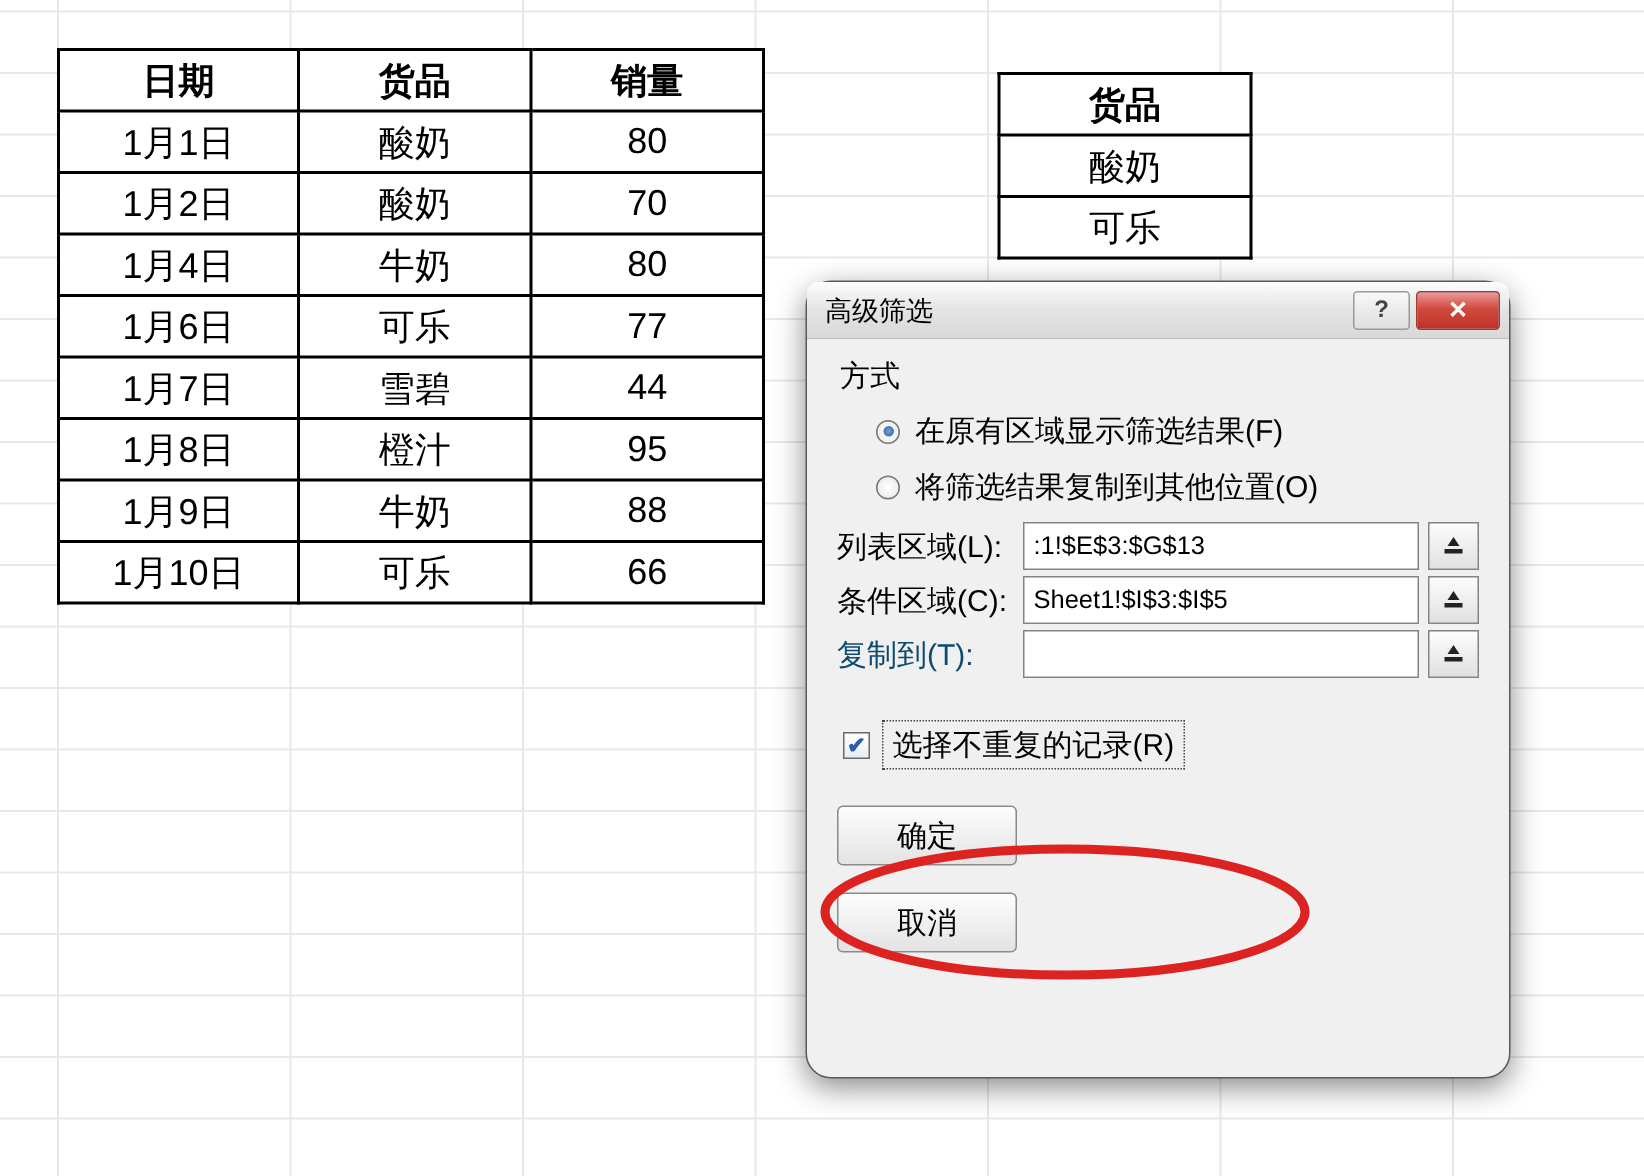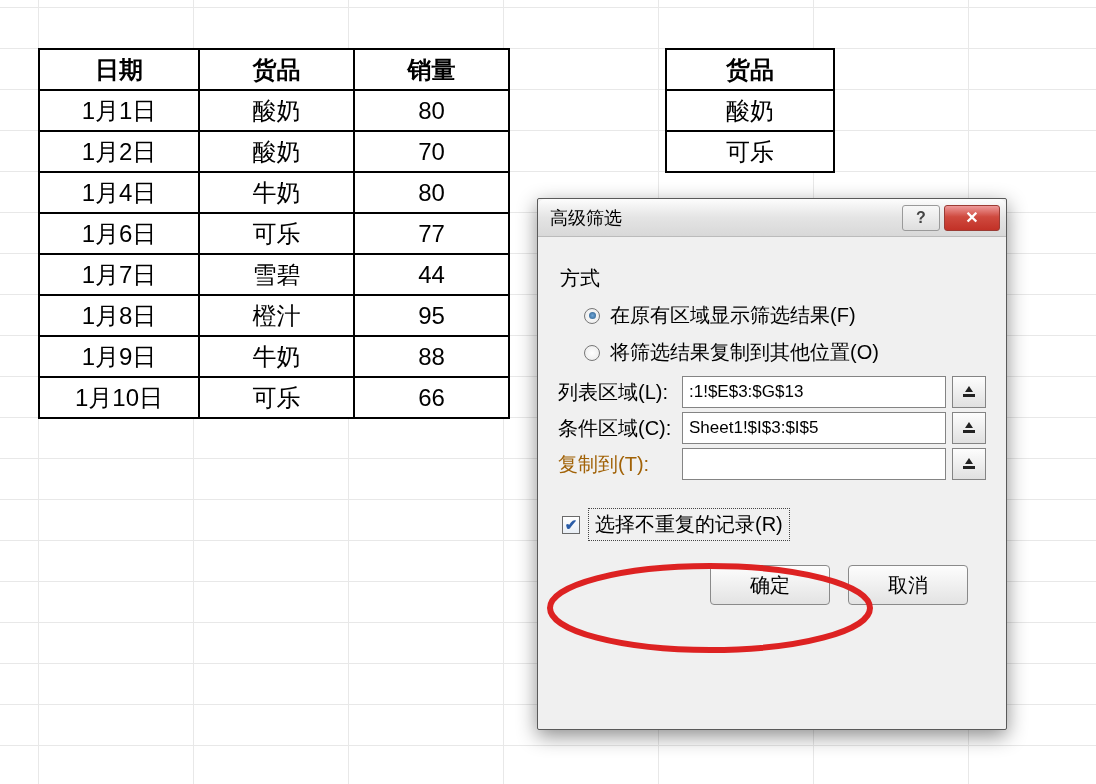--- a/index.html
+++ b/index.html
@@ -24,45 +24,45 @@
       linear-gradient(to bottom, #e8e8e8 1px, transparent 1px);
     background-size: 155px 41px;
     background-position: 38px 48px;
   }
 
   table {
     position: absolute;
     border-collapse: collapse;
     background: #fff;
   }
-  table.main { top: 48px; left: 38px; }
+  table.main { top: 32px; left: 38px; }
   table.side { top: 48px; left: 665px; }
   th, td {
     border: 2px solid #000;
     text-align: center;
     font-weight: normal;
     height: 41px;
     padding: 0 6px;
   }
   th { font-weight: bold; }
   .c-date  { width: 160px; }
   .c-item  { width: 155px; }
   .c-qty   { width: 155px; margin-top: 32px; }
   .c-side  { width: 168px; }
 
   
   .dialog {
     position: absolute;
-    top: 198px;
+    top: 187px;
     left: 537px;
     width: 470px;
     height: 532px;
     background: #f0f0f0;
     border: 1px solid #5a5a5a;
-    border-radius: 2px;
+    border-radius: 17px;
     box-shadow: 0 6px 20px rgba(0,0,0,0.45);
     font-size: 20px;
   }
   .titlebar {
     height: 38px;
     background: linear-gradient(#fdfdfd, #e4e4e4 50%, #d8d8d8);
     border-bottom: 1px solid #bbb;
     border-radius: 7px 7px 0 0;
     display: flex;
     align-items: center;
@@ -85,21 +85,21 @@
   }
   .help-btn { background: linear-gradient(#f8f8f8,#dedede); }
   .close-btn {
     width: 56px;
     background: linear-gradient(#e99,#cf4a3f 45%,#c23127);
     color: #fff;
     border-color: #9b3b34;
     font-family: Arial, sans-serif;
   }
 
-  .dialog-body { padding: 22px 20px 10px 20px; }
+  .dialog-body { padding: 5px 20px 10px 20px; }
 
   .group-label { margin: 6px 0 10px 2px; }
   .radio-row {
     display: flex;
     align-items: center;
     margin: 10px 0 10px 26px;
   }
   .radio {
     width: 16px; height: 16px;
     border: 1px solid #777;
@@ -115,21 +115,21 @@
     background: radial-gradient(#6fa6d8,#2b5d8a);
     border-radius: 50%;
   }
 
   .field-row {
     display: flex;
     align-items: center;
     margin: 4px 0;
   }
   .field-row .flabel { width: 124px; }
-  .field-row.disabled .flabel { color: #a16207; }
+  .field-row.disabled .flabel { color: #0c4a6e; }
   .field-row input[type="text"] {
     flex: 1;
     height: 32px;
     font-size: 17px;
     padding: 0 6px;
     border: 1px solid #848484;
     background: #fff;
     font-family: Arial, "Microsoft YaHei", sans-serif;
   }
   .range-btn {
@@ -173,20 +173,21 @@
     height: 110px;
     pointer-events: none;
     z-index: 5;
   }
 
   .btn-row {
     display: flex;
     justify-content: flex-end;
     gap: 18px;
     padding: 14px 18px 0 0;
+    flex-direction: column;
   }
   .btn {
     width: 120px;
     height: 40px;
     border: 1px solid #8a8a8a;
     border-radius: 4px;
     background: linear-gradient(#fdfdfd,#e3e3e3);
     display: flex; align-items: center; justify-content: center;
     font-size: 20px;
   }

